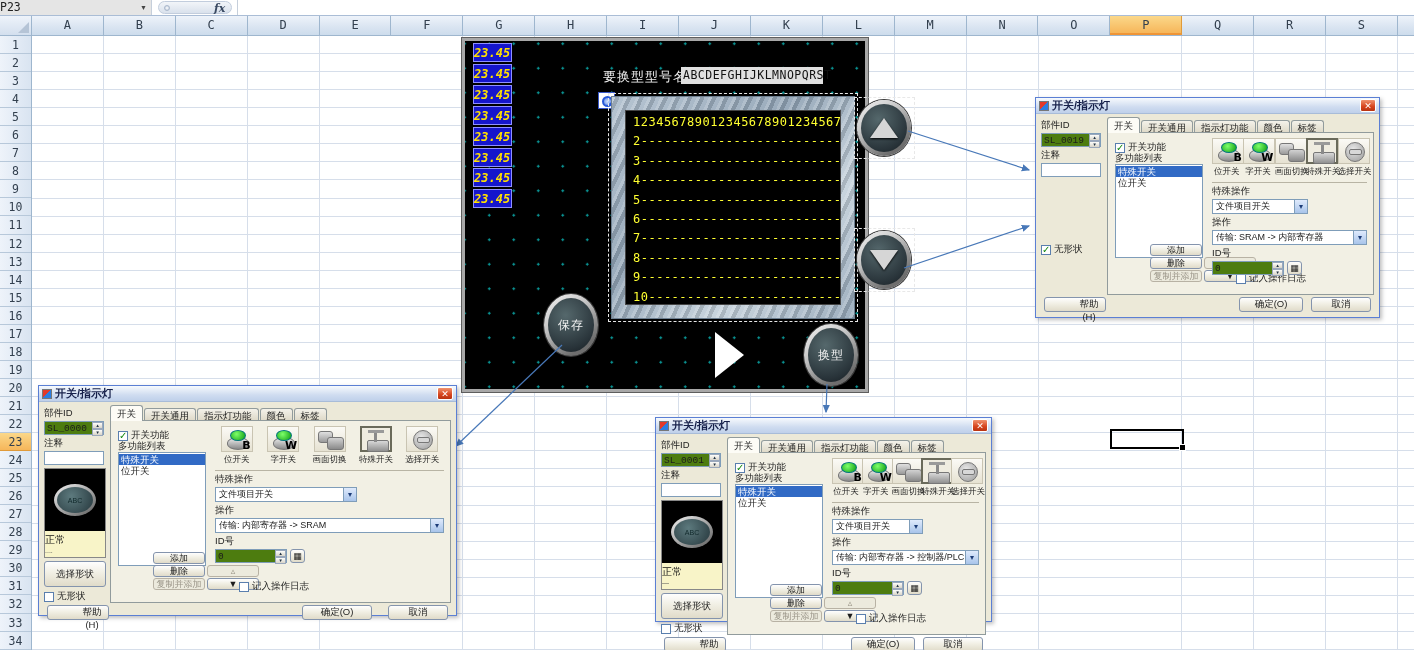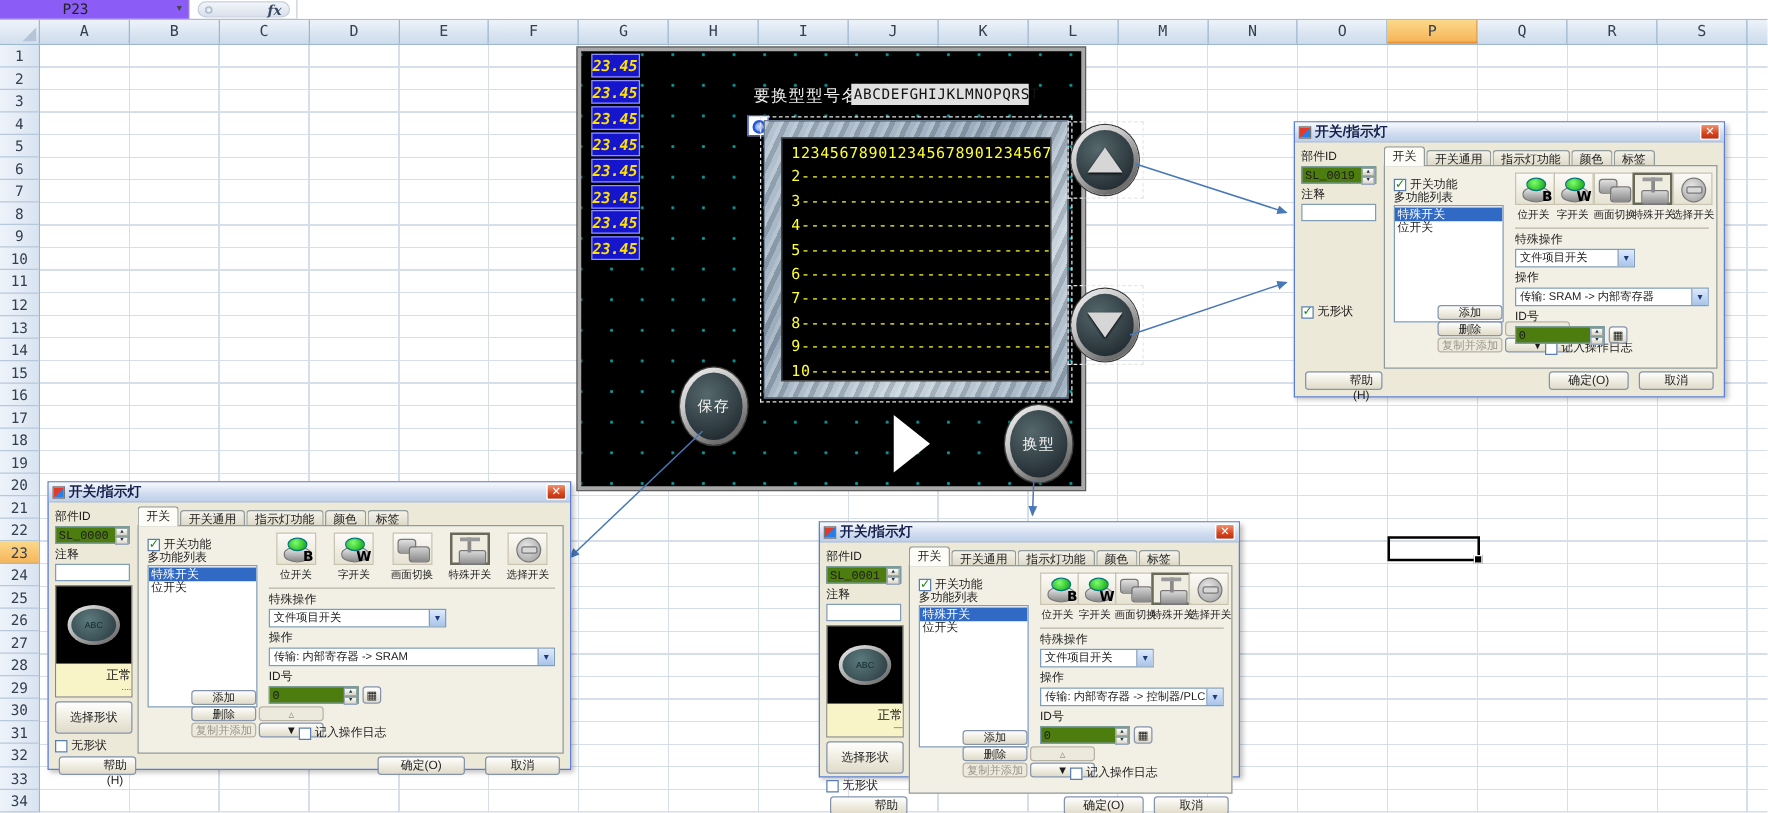--- a/index.html
+++ b/index.html
@@ -2,23 +2,23 @@
 <html><head>
 <meta charset="utf-8">
 <style>
   * { margin:0; padding:0; box-sizing:border-box; }
   html,body { width:1414px; height:650px; overflow:hidden;
     font-family:"Liberation Sans","DejaVu Sans",sans-serif; background:#fff; }
 
   
   #topbar { position:absolute; left:0; top:0; width:1414px; height:16px; background:#fff;
     border-bottom:1px solid #aabdd6; }
-  #namebox { position:absolute; left:0; top:0; width:152px; height:15px; background:#8b5cf6;
+  #namebox { position:absolute; left:0; top:0; width:152px; height:15px; background:#e5e5e5;
     border-right:1px solid #c6cfdb; font:11.5px "DejaVu Sans Mono",monospace; color:#222;
-    padding-left:50px; line-height:15px; }
+    line-height:15px; }
   #namebox-arrow { position:absolute; left:140px; top:4px; font-size:7px; color:#444; }
   #fx-pill { position:absolute; left:158px; top:1px; width:74px; height:13px; border-radius:7px;
     background:linear-gradient(#f2f5f9,#d9e1ec); border:1px solid #c2cddd; }
   #fx-dot { position:absolute; left:5px; top:3px; width:6px; height:6px; border-radius:50%;
     background:radial-gradient(#fff,#b9c6d8); border:1px solid #aab8cc; }
   #fx-label { position:absolute; left:55px; top:0; font:italic bold 11px "DejaVu Serif",serif; color:#3a4a62; }
   #formulabar { position:absolute; left:237px; top:0; right:0; height:15px; background:#fff;
     border-left:1px solid #c6cfdb; }
 
   #colhead { position:absolute; left:0; top:16px; width:1414px; height:20px;
@@ -126,21 +126,21 @@
   .chkrow { display:flex; align-items:center; gap:3px; margin-top:3px; font-size:9.5px; }
   .cb { width:10px; height:10px; background:#fff; border:1px solid #5a7fae; position:relative; flex:0 0 auto; }
   .cb.on::after { content:"✓"; position:absolute; left:0px; top:-2px; color:#13890f; font-size:10px; font-weight:bold; }
   .preview { width:62px; margin-top:3px; border:1px solid #888; }
   .pv-black { height:62px; background:#000; display:flex; align-items:center; justify-content:center; }
   .pv-btn { width:42px; height:32px; border-radius:50%;
     background:linear-gradient(145deg,#f2f2f2,#9a9a9a 60%,#5c5c5c); padding:3px; }
   .pv-btn .pv-face { width:100%; height:100%; border-radius:50%;
     background:radial-gradient(circle at 40% 35%,#5d7a7e,#33474c 75%);
     display:flex; align-items:center; justify-content:center; color:#10282a; font-size:7px; }
-  .pv-beige { background:#f8f4c8; text-align:right; padding:2px 0 3px 0; }
+  .pv-beige { background:#f8f4c8; text-align:left; padding:2px 0 3px 0; }
   .pv-state { font-size:10px; color:#111; }
   .pv-sub { font-size:7px; color:#555; }
   .shapebtn { margin-top:3px; width:62px; height:26px; }
   .xpb { background:linear-gradient(#fefefe,#f1efe4 45%,#e0dbc9); border:1px solid #8494ad;
     border-radius:3px; font-size:9.5px; color:#1c1c1c; text-align:center; cursor:pointer;
     font-family:"Liberation Sans","DejaVu Sans",sans-serif; }
   .xpb:disabled,.xpb.dis { color:#9a9588; border-color:#b8b2a4; background:#eceadd; }
 
   .maincol { flex:1; display:flex; flex-direction:column; margin-left:4px; }
   .tabstrip { display:flex; gap:1px; height:16px; align-items:flex-end; }

